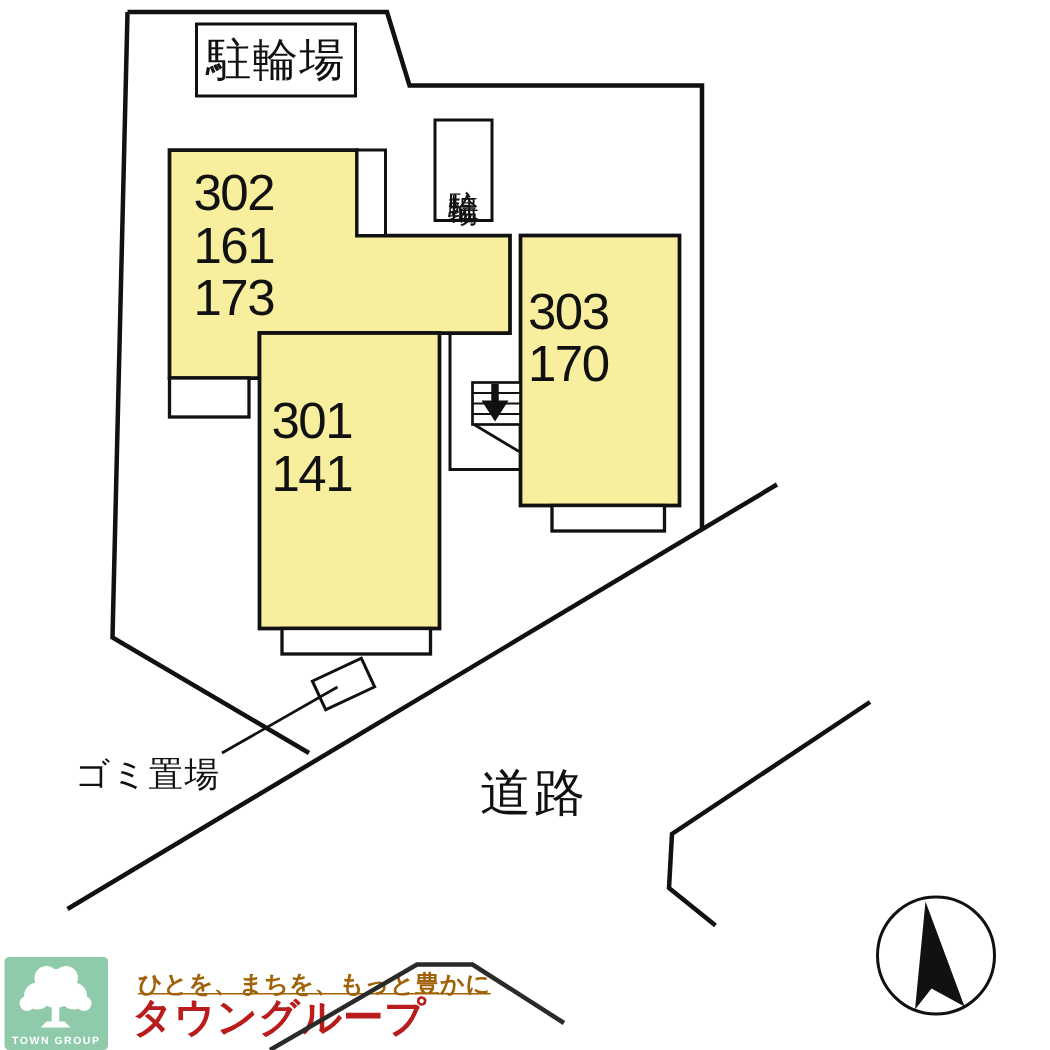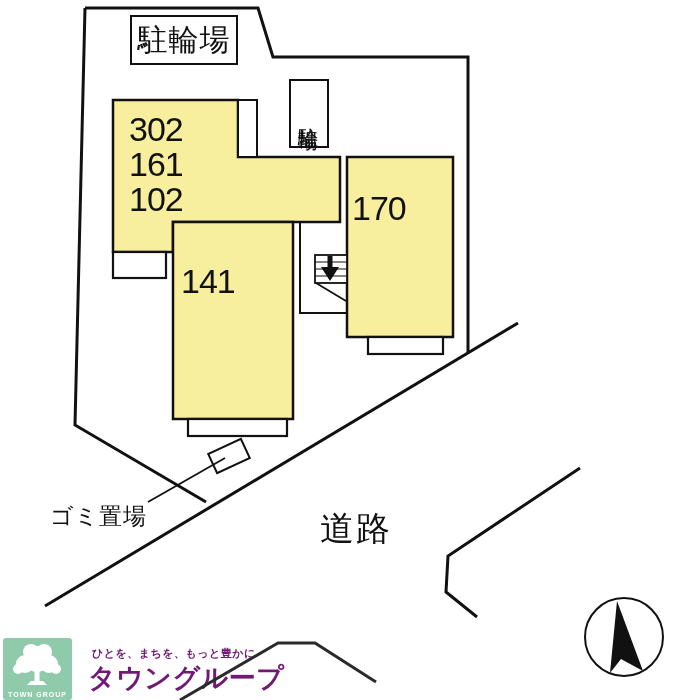--- a/index.html
+++ b/index.html
@@ -25,24 +25,24 @@
 
   .plain-label{position:absolute;font-weight:500;}
   .garbage-label{left:50px;top:501px;font-size:23px;letter-spacing:1px;}
   .road-label{left:320px;top:506px;font-size:34px;letter-spacing:2px;}
 
   .logo{position:absolute;left:3px;top:638px;width:290px;height:62px;}
   .logo-square{position:absolute;left:0;top:0;width:69px;height:62px;background:#8FCBAB;
                border-radius:3px;}
   .logo-en{position:absolute;left:0;bottom:2px;width:69px;text-align:center;color:#fff;
            font-size:7px;font-weight:bold;letter-spacing:1px;}
-  .logo-tagline{position:absolute;left:89px;top:8px;font-size:11px;font-weight:600;
-                color:#701a75;letter-spacing:0.5px;white-space:nowrap;}
+  .logo-tagline{position:absolute;left:89px;top:8px;font-size:16px;font-weight:600;
+                color:#a16207;letter-spacing:0.5px;white-space:nowrap;text-decoration:underline;}
   .logo-brand{position:absolute;left:85px;top:22px;font-size:27px;font-weight:600;
-              color:#701a75;letter-spacing:0.5px;white-space:nowrap;}
+              color:#b91c1c;letter-spacing:0.5px;white-space:nowrap;}
 </style>
 </head>
 <body>
 
 <div class="stage">
 
   <svg id="base-svg" width="700" height="700" viewBox="0 0 700 700">
 
     <path d="M85,8 L258,8 L273,57 L468,57 L468,352 M85,8 L75,425 L206,502" fill="none" stroke="#111" stroke-width="3"></path>
 
@@ -78,28 +78,30 @@
 
   <div class="label-layer">
 
     <div class="boxed-label bp-top">駐輪場</div>
 
     <div class="boxed-label bp-side">駐輪場</div>
 
     <div class="units units-a">
       <div>302</div>
       <div>161</div>
-      <div>102</div>
+      <div>173</div>
     </div>
 
     <div class="units units-b">
+      <div>301</div>
       <div>141</div>
     </div>
 
     <div class="units units-c">
+      <div>303</div>
       <div>170</div>
     </div>
 
     <div class="plain-label road-label">道路</div>
 
     <div class="plain-label garbage-label">ゴミ置場</div>
 
     <div class="logo">
       <div class="logo-square">
         <svg width="69" height="62" viewBox="0 0 69 62">

